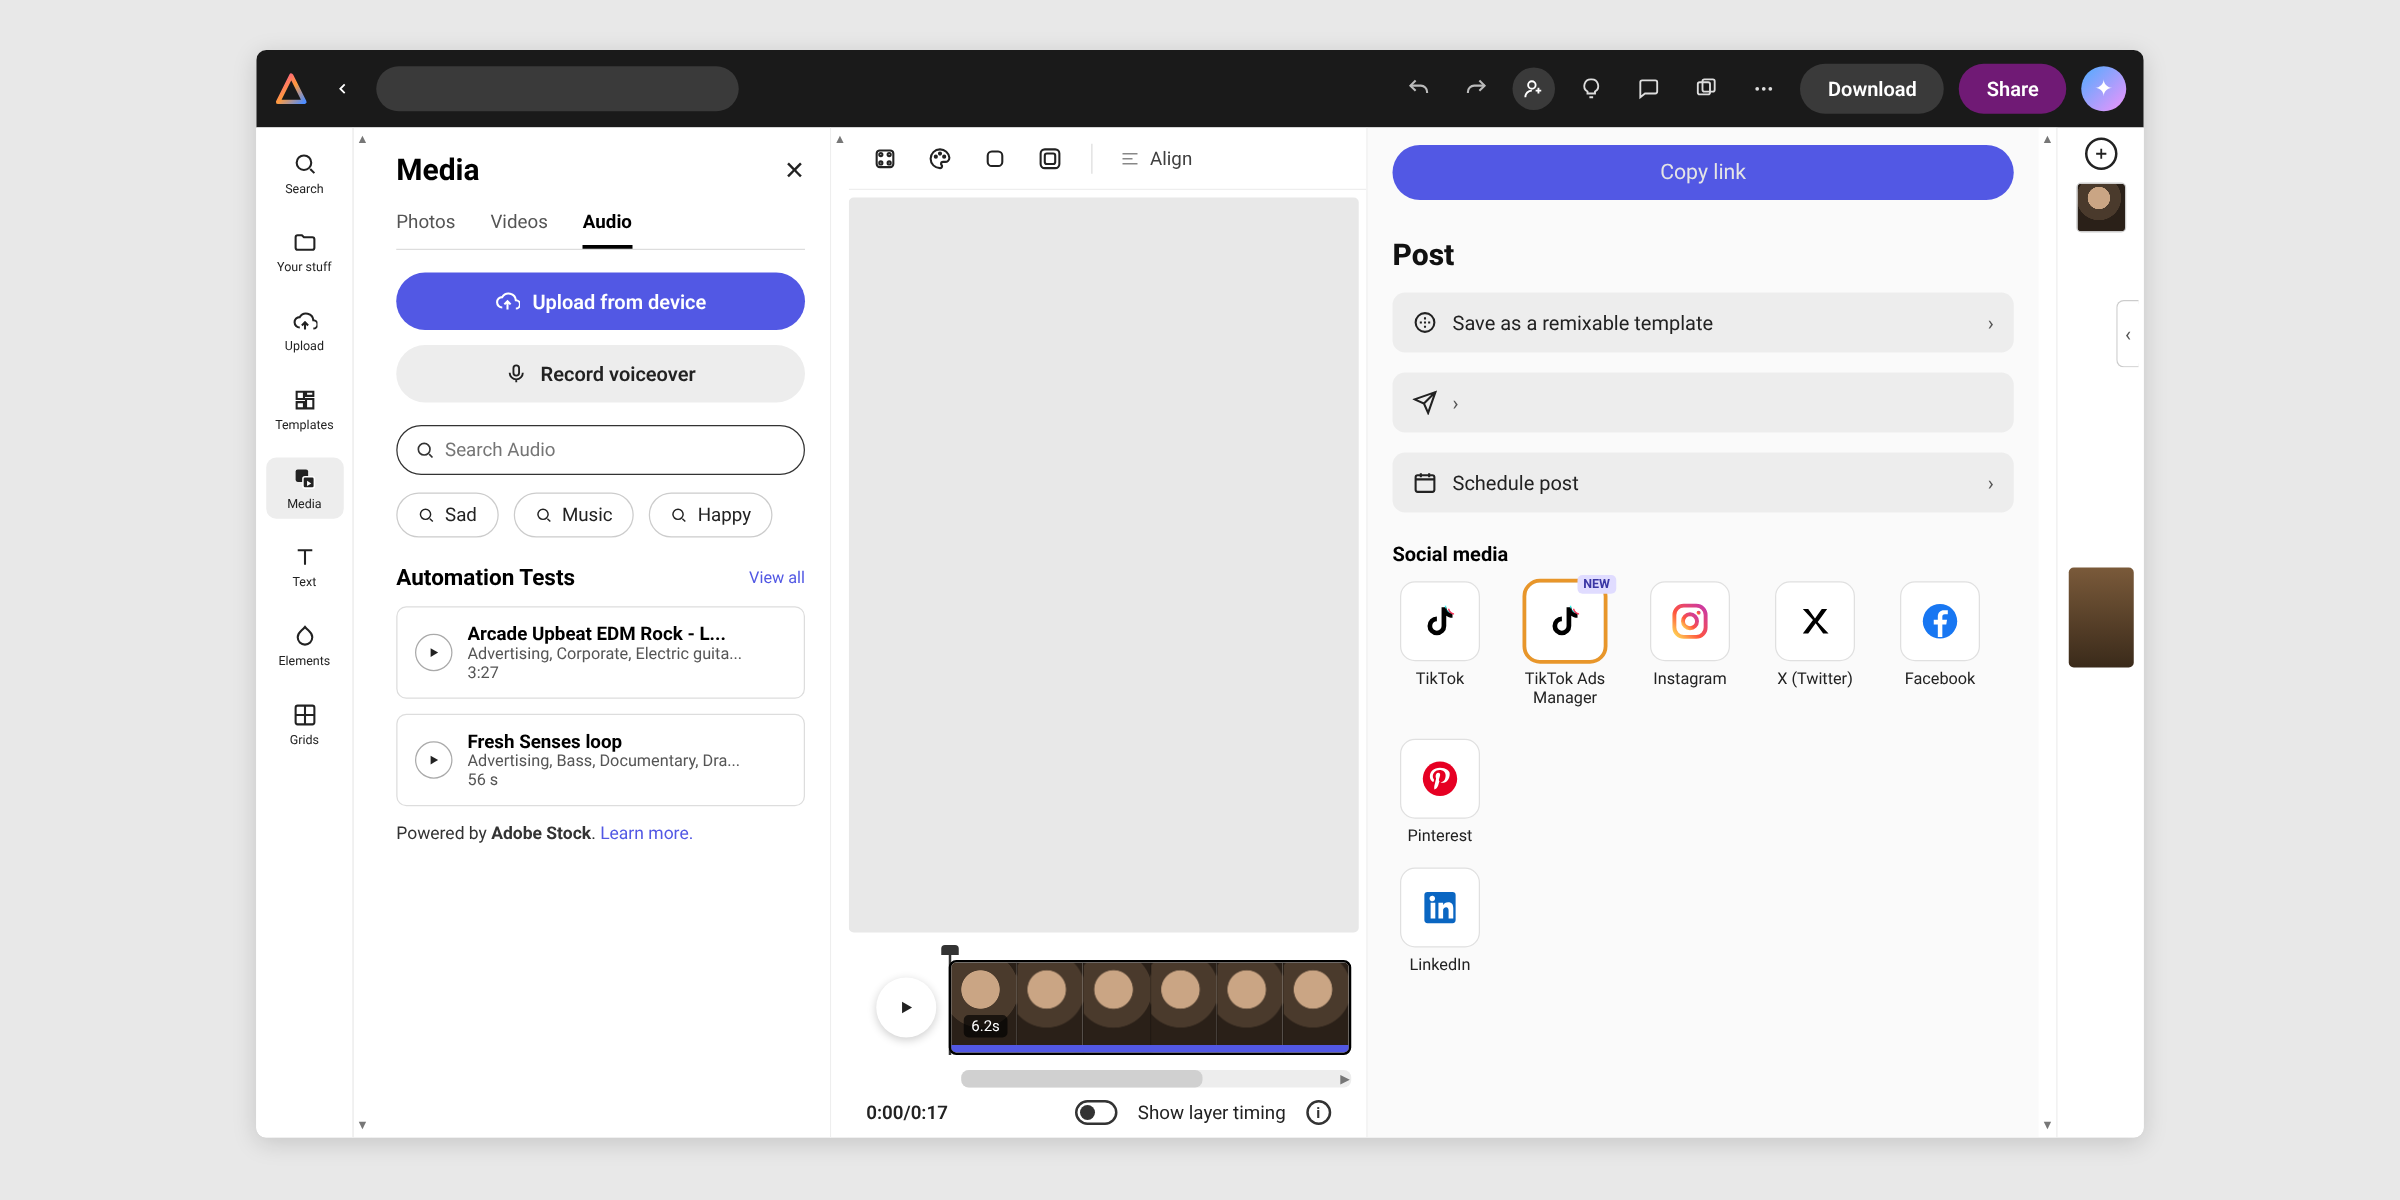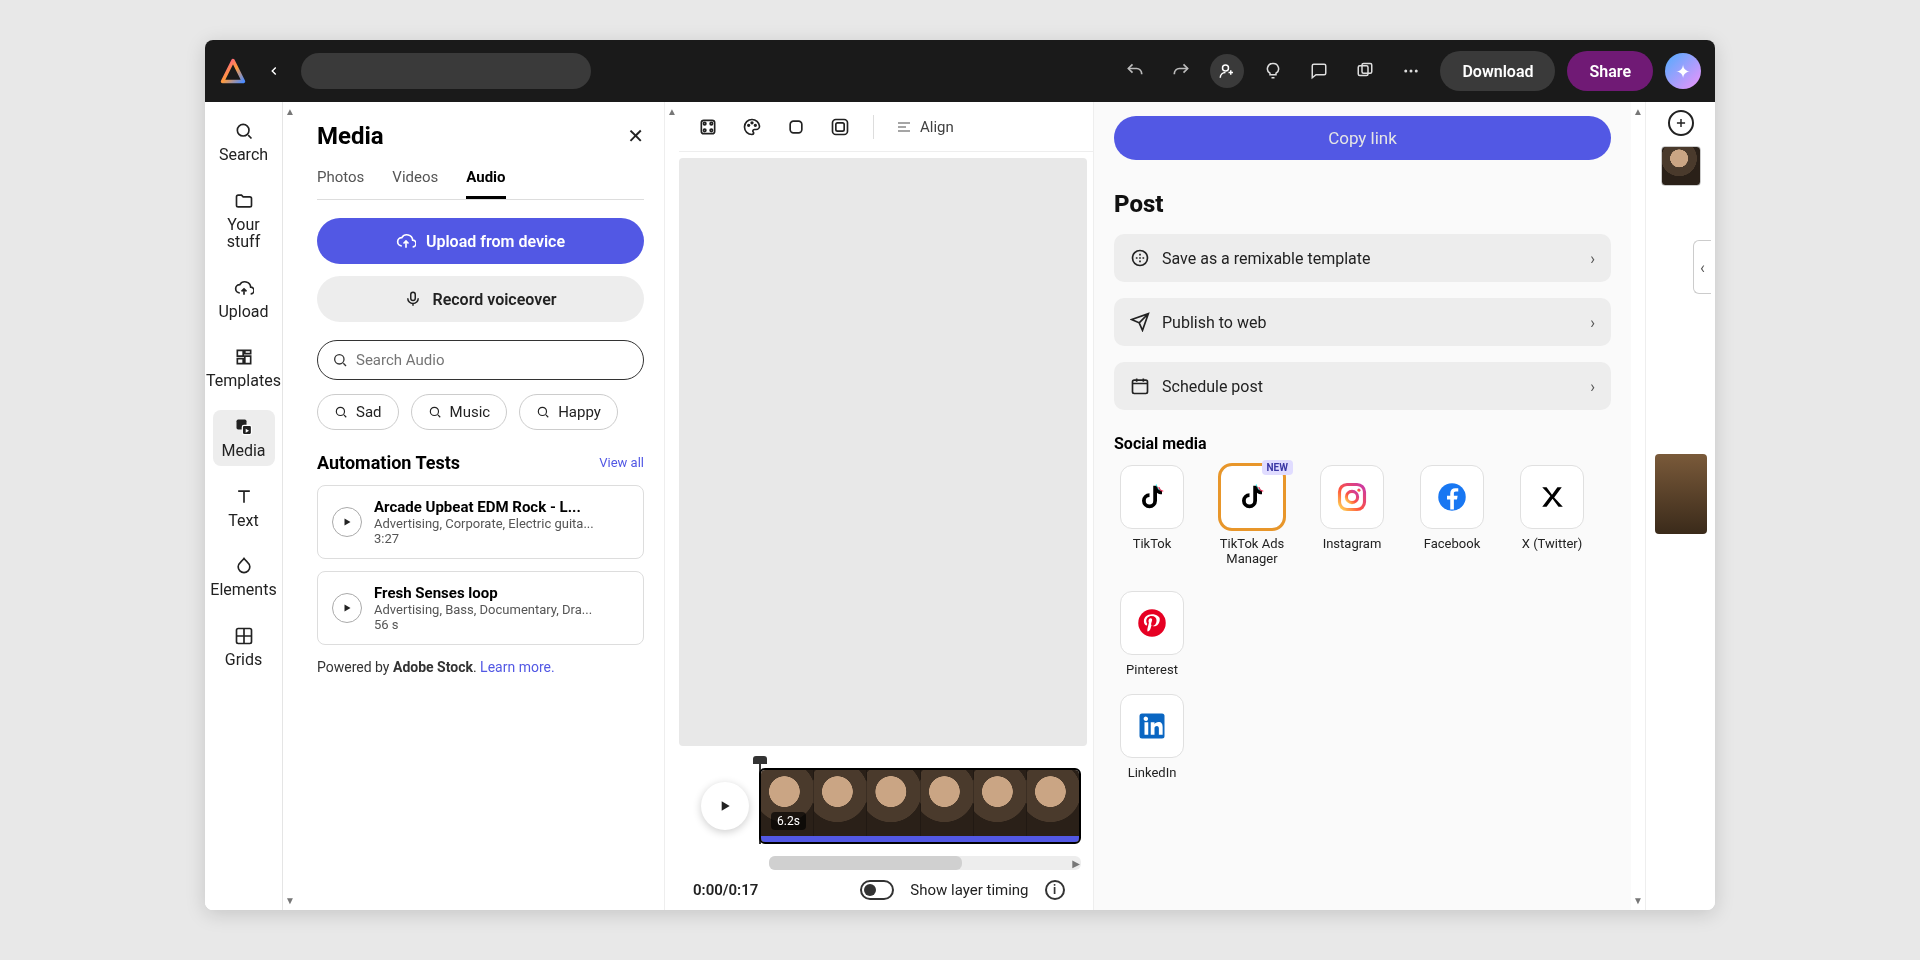--- a/index.html
+++ b/index.html
@@ -20,21 +20,21 @@
 .avatar { width: 36px; height: 36px; border-radius: 50%; background: linear-gradient(135deg,#4facfe,#f093fb); display:flex;align-items:center;justify-content:center;color:#fff;font-size:18px; }
 
 
 .main { flex: 1; display: flex; overflow: hidden; background:#fff; }
 
 
 .rail { width: 78px; background: #fff; border-right: 1px solid #e5e5e5; display: flex; flex-direction: column; align-items: center; padding-top: 12px; gap: 14px; }
 .rail-item { display:flex; flex-direction:column; align-items:center; gap:4px; cursor:pointer; padding:6px 4px; border-radius:8px; width:62px; }
 .rail-item.active { background:#ededed; }
 .rail-item .ri-icon { width:22px; height:22px; display:flex;align-items:center;justify-content:center; color:#222; }
-.rail-item .ri-label { font-size:16px; color:#222; text-align:center; line-height:1.1; }
+.rail-item .ri-label { font-size:10px; color:#222; line-height:1.1; }
 
 
 .scrollcue { width:14px; background:#fff; display:flex;flex-direction:column;align-items:center;justify-content:space-between;padding:4px 0; }
 .scrollcue .tri { font-size:10px; color:#777; }
 
 
 .media-panel { width: 368px; background:#fff; padding: 20px 20px 8px 20px; display:flex;flex-direction:column; overflow:hidden; border-right:1px solid #eee;}
 .mp-header { display:flex; justify-content:space-between; align-items:center; }
 .mp-title { font-size:24px; font-weight:700; }
 .mp-close { cursor:pointer; font-size:20px; color:#222; }
@@ -459,21 +459,20 @@
           </span>
         <span class="or-label">Save as a remixable template</span>
         <span class="chev">›</span>
       </div>
       <div class="option-row">
         <span>
             <svg width="20" height="20" viewBox="0 0 24 24" fill="none" stroke="#222" stroke-width="2">
               <path d="M22 2L11 13M22 2l-7 20-4-9-9-4 20-7z"></path>
             </svg>
           </span>
-        <span class="or-label">Publish to web</span>
         <span class="chev">›</span>
       </div>
       <div class="option-row">
         <span>
             <svg width="20" height="20" viewBox="0 0 24 24" fill="none" stroke="#222" stroke-width="2">
               <rect x="3" y="5" width="18" height="16" rx="2"></rect>
               <path d="M3 9h18M8 3v4M16 3v4"></path>
             </svg>
           </span>
         <span class="or-label">Schedule post</span>
@@ -522,37 +521,37 @@
                   <circle cx="12" cy="12" r="4.5" fill="none" stroke="url(#ig)" stroke-width="2.5"></circle>
                   <circle cx="17.5" cy="6.5" r="1.3" fill="url(#ig)"></circle>
                 </svg>
               </span>
             </div>
           <div class="sm-label">Instagram</div>
         </div>
         <div class="sm-item">
           <div class="sm-tile">
               <span>
+                <svg width="26" height="26" viewBox="0 0 24 24" fill="#000">
+                  <path d="M3 3h4l5 7 5-7h4l-7 9.5L22 21h-4l-5.5-7.5L7 21H3l7.5-10L3 3z"></path>
+                </svg>
+              </span>
+            </div>
+          <div class="sm-label">X (Twitter)</div>
+        </div>
+        <div class="sm-item">
+          <div class="sm-tile">
+              <span>
                 <svg width="30" height="30" viewBox="0 0 24 24">
                   <circle cx="12" cy="12" r="11" fill="#1877f2"></circle>
                   <path fill="#fff" d="M13.5 22v-8h2.5l.5-3h-3V9c0-.9.3-1.5 1.6-1.5H17V5c-.3 0-1.3-.1-2.4-.1-2.4 0-4 1.5-4 4.1V11H8v3h2.6v8h2.9z"></path>
                 </svg>
               </span>
             </div>
           <div class="sm-label">Facebook</div>
-        </div>
-        <div class="sm-item">
-          <div class="sm-tile">
-              <span>
-                <svg width="26" height="26" viewBox="0 0 24 24" fill="#000">
-                  <path d="M3 3h4l5 7 5-7h4l-7 9.5L22 21h-4l-5.5-7.5L7 21H3l7.5-10L3 3z"></path>
-                </svg>
-              </span>
-            </div>
-          <div class="sm-label">X (Twitter)</div>
         </div>
         <div class="sm-item">
           <div class="sm-tile">
               <span>
                 <svg width="30" height="30" viewBox="0 0 24 24">
                   <circle cx="12" cy="12" r="11" fill="#e60023"></circle>
                   <path fill="#fff" d="M12 5c-4 0-6.5 2.5-6.5 5.5 0 1.5.8 3 2 3.5.2.1.4 0 .4-.2l.3-1c0-.2 0-.3-.1-.4-.4-.5-.7-1.2-.7-2 0-2 1.6-4 4.3-4 2.4 0 3.9 1.4 3.9 3.4 0 2.5-1.2 4.4-2.9 4.4-.9 0-1.6-.8-1.4-1.7.3-1.1.8-2.3.8-3.1 0-.7-.4-1.3-1.2-1.3-1 0-1.7 1-1.7 2.3 0 .8.3 1.4.3 1.4l-1.1 4.6c-.2.7-.1 1.8 0 2.4 2-.3 2.5-2.7 2.8-3.7l.4-1.5c.3.5 1.1 1 2 1 2.7 0 4.6-2.5 4.6-5.7C18.5 7.2 15.8 5 12 5z"></path>
                 </svg>
               </span>
             </div>

